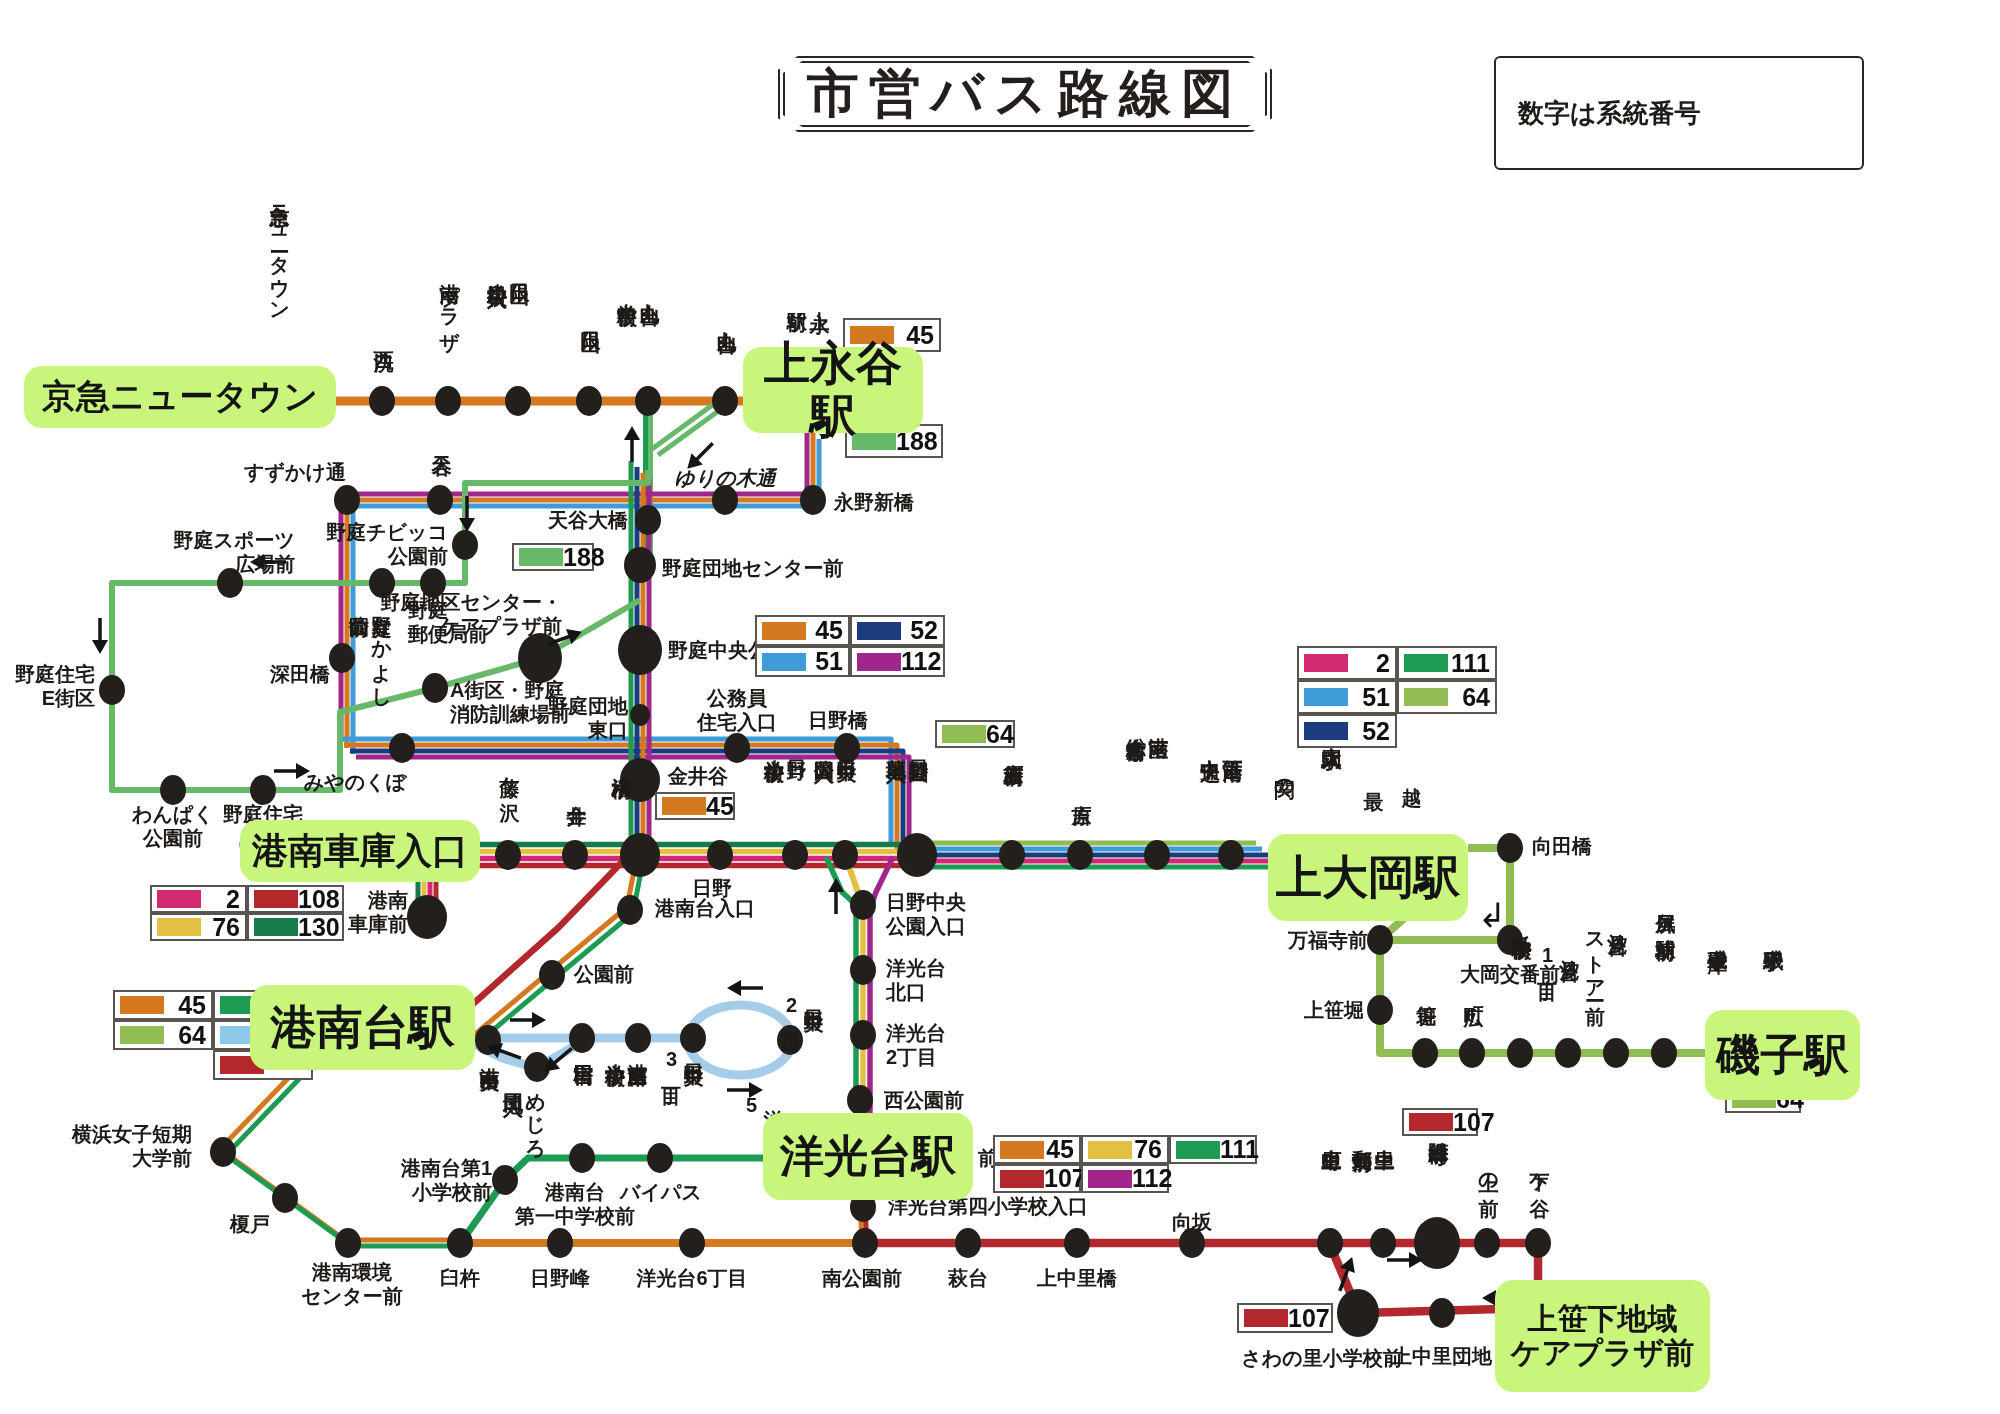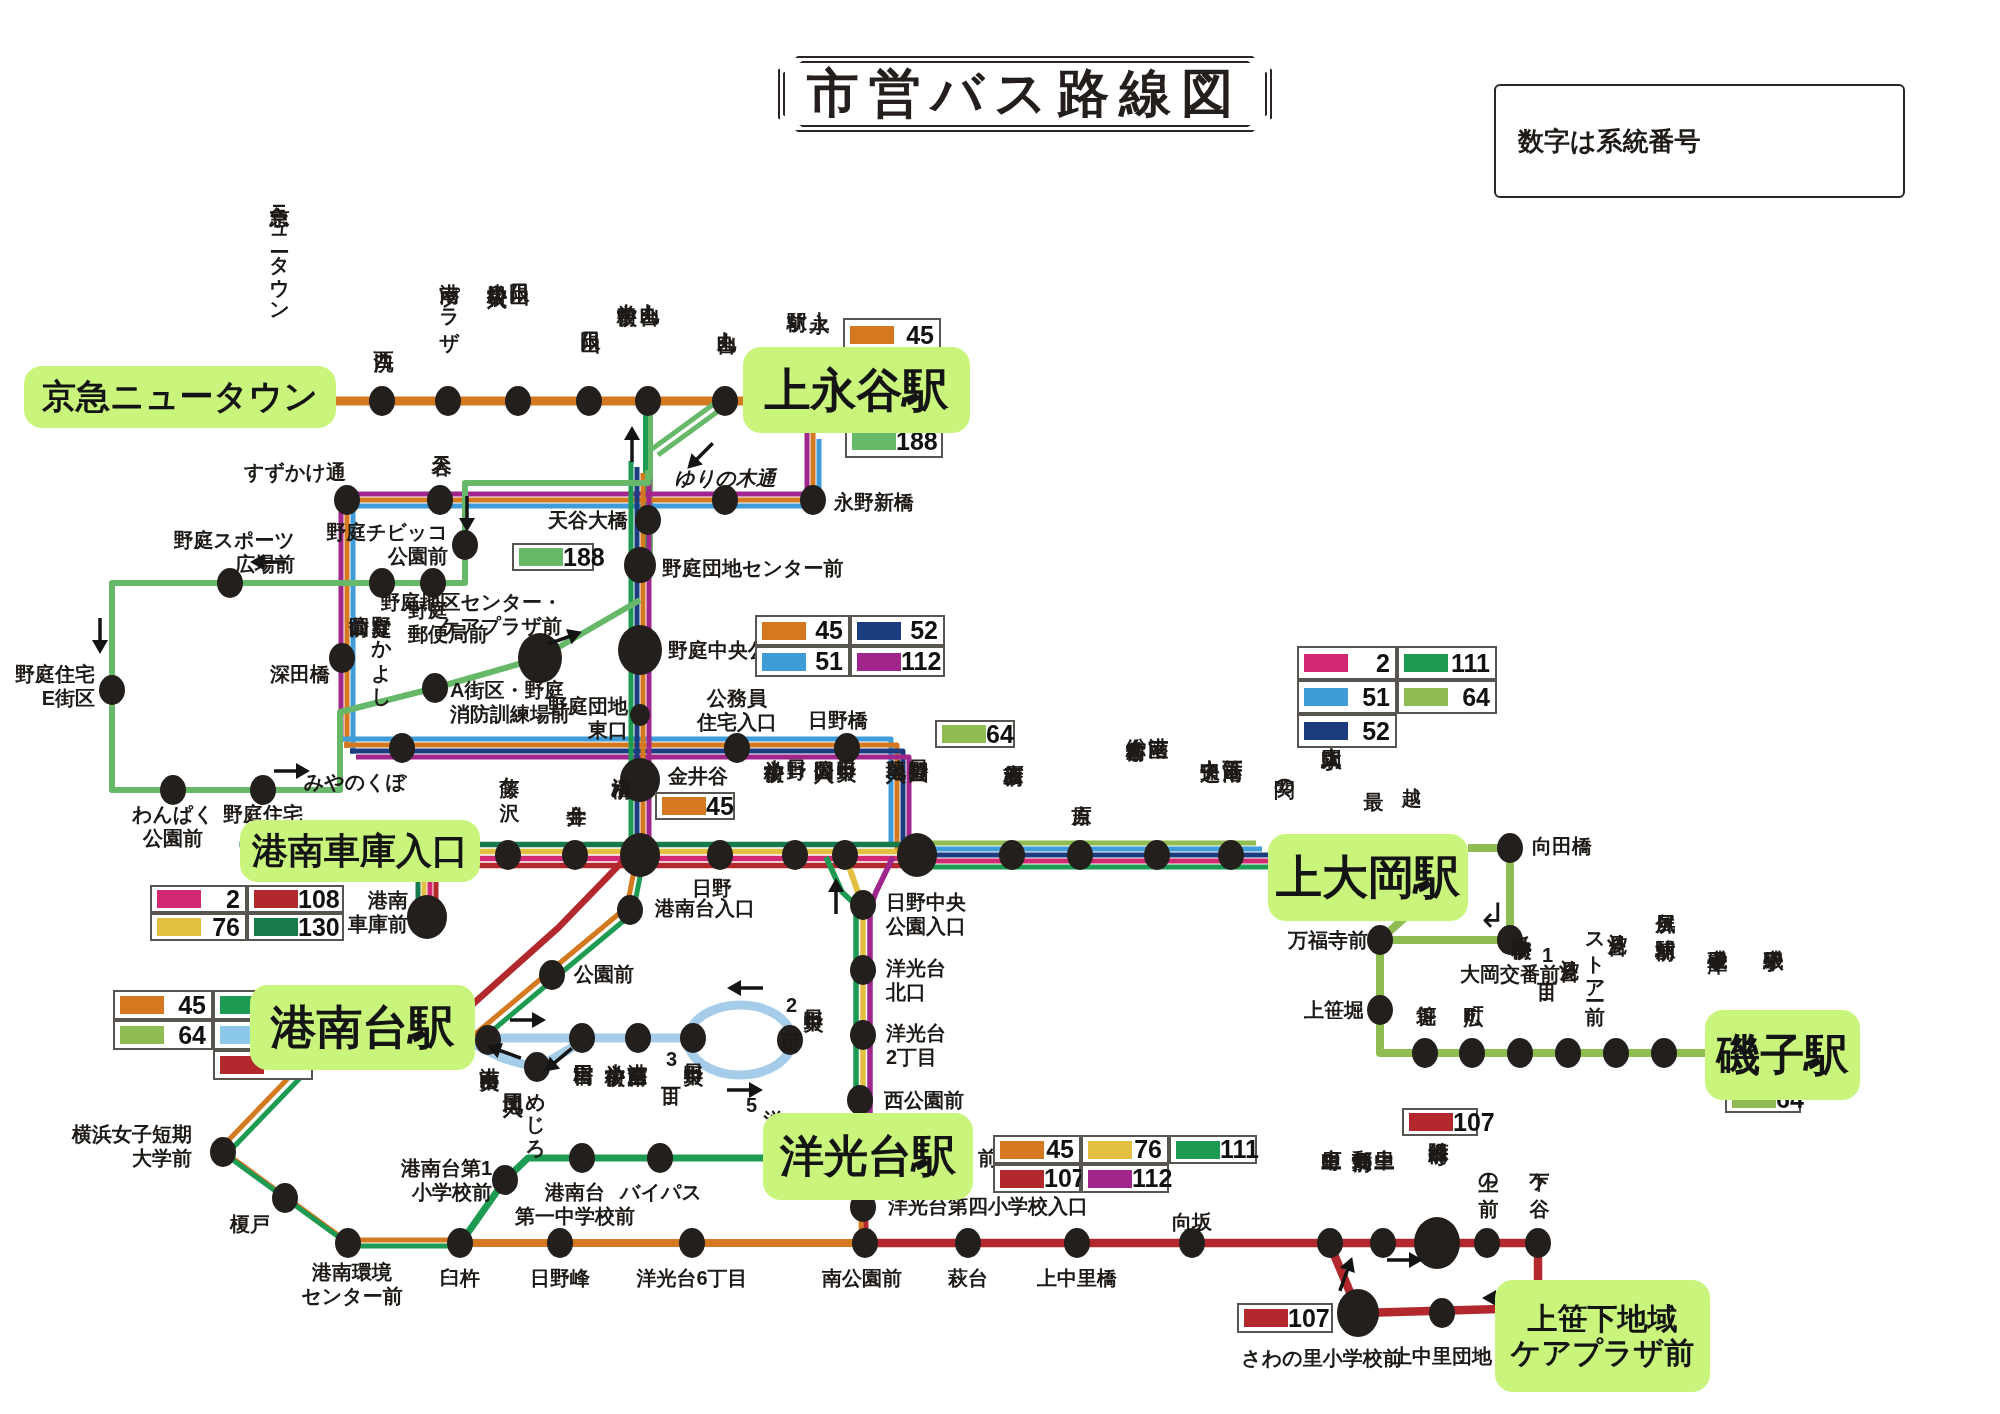--- a/index.html
+++ b/index.html
@@ -22,23 +22,23 @@
   .cell .num{flex:1;text-align:right;font-size:25px;font-weight:700;color:#111;
              font-family:"Liberation Sans",sans-serif;}
   .titlebox{position:absolute;left:778px;top:56px;width:494px;height:76px;border:2px solid #2a2423;
             padding:3px;box-sizing:border-box;
             clip-path:polygon(4% 0,96% 0,100% 18%,100% 82%,96% 100%,4% 100%,0 82%,0 18%);}
   .titlebox .inner{width:100%;height:100%;border:2px solid #2a2423;box-sizing:border-box;display:flex;
             align-items:center;justify-content:center;
             clip-path:polygon(4% 0,96% 0,100% 18%,100% 82%,96% 100%,4% 100%,0 82%,0 18%);}
   .titlebox .inner span{font-family:"Liberation Serif","DejaVu Serif",serif;font-weight:700;
             font-size:52px;letter-spacing:10px;color:#241f1d;}
-  .infobox{position:absolute;left:1494px;top:56px;width:411px;height:114px;border:2px solid #2a2423;
+  .infobox{position:absolute;left:1494px;top:56px;width:370px;height:114px;border:2px solid #2a2423;
             border-radius:6px;box-sizing:border-box;display:flex;flex-direction:column;
-            justify-content:center;padding-left:22px;gap:8px;margin-top:28px;}
+            justify-content:center;padding-left:22px;gap:8px;}
   .infobox div{font-size:26px;font-weight:700;color:#1d1a17;}
 </style>
 </head>
 <body>
 
 <div id="stage">
   <svg id="map" width="2000" height="1414" viewBox="0 0 2000 1414">
       <polyline points="336,401 757,401" fill="none" stroke="#d4791f" stroke-width="9" stroke-linejoin="round"></polyline>
       <polyline points="645.5,398.5 645.5,552.5 639.5,562.5" fill="none" stroke="#1e9b53" stroke-width="5" stroke-linejoin="round"></polyline>
       <polyline points="650.5,403.5 650.5,557.5 644.5,567.5" fill="none" stroke="#67b868" stroke-width="5" stroke-linejoin="round"></polyline>
@@ -491,21 +491,21 @@
         <div class="sw" style="background: rgb(179, 40, 45);"></div>
         <div class="num">107</div>
       </div>
       <div class="cell" style="left: 1725px; top: 1085px; width: 76px; height: 28px;">
         <div class="sw" style="background: rgb(143, 188, 83);"></div>
         <div class="num">64</div>
       </div>
     </div>
   <div id="badges">
       <div class="badge" style="left: 24px; top: 366px; width: 312px; height: 62px; font-size: 34px;">京急ニュータウン</div>
-      <div class="badge" style="left: 743px; top: 347px; width: 227px; height: 86px; font-size: 46px;">上永谷駅</div>
+      <div class="badge" style="left: 743px; top: 347px; width: 180px; height: 86px; font-size: 46px;">上永谷駅</div>
       <div class="badge" style="left: 240px; top: 820px; width: 240px; height: 62px; font-size: 36px;">港南車庫入口</div>
       <div class="badge" style="left: 250px; top: 985px; width: 225px; height: 85px; font-size: 46px;">港南台駅</div>
       <div class="badge" style="left: 1268px; top: 834px; width: 200px; height: 87px; font-size: 46px;">上大岡駅</div>
       <div class="badge" style="left: 1705px; top: 1010px; width: 155px; height: 90px; font-size: 44px;">磯子駅</div>
       <div class="badge" style="left: 763px; top: 1113px; width: 210px; height: 87px; font-size: 44px;">洋光台駅</div>
       <div class="badge" style="left: 1495px; top: 1280px; width: 215px; height: 112px; font-size: 30px;">上笹下地域
 ケアプラザ前</div>
     </div>
 
   <div class="titlebox">

